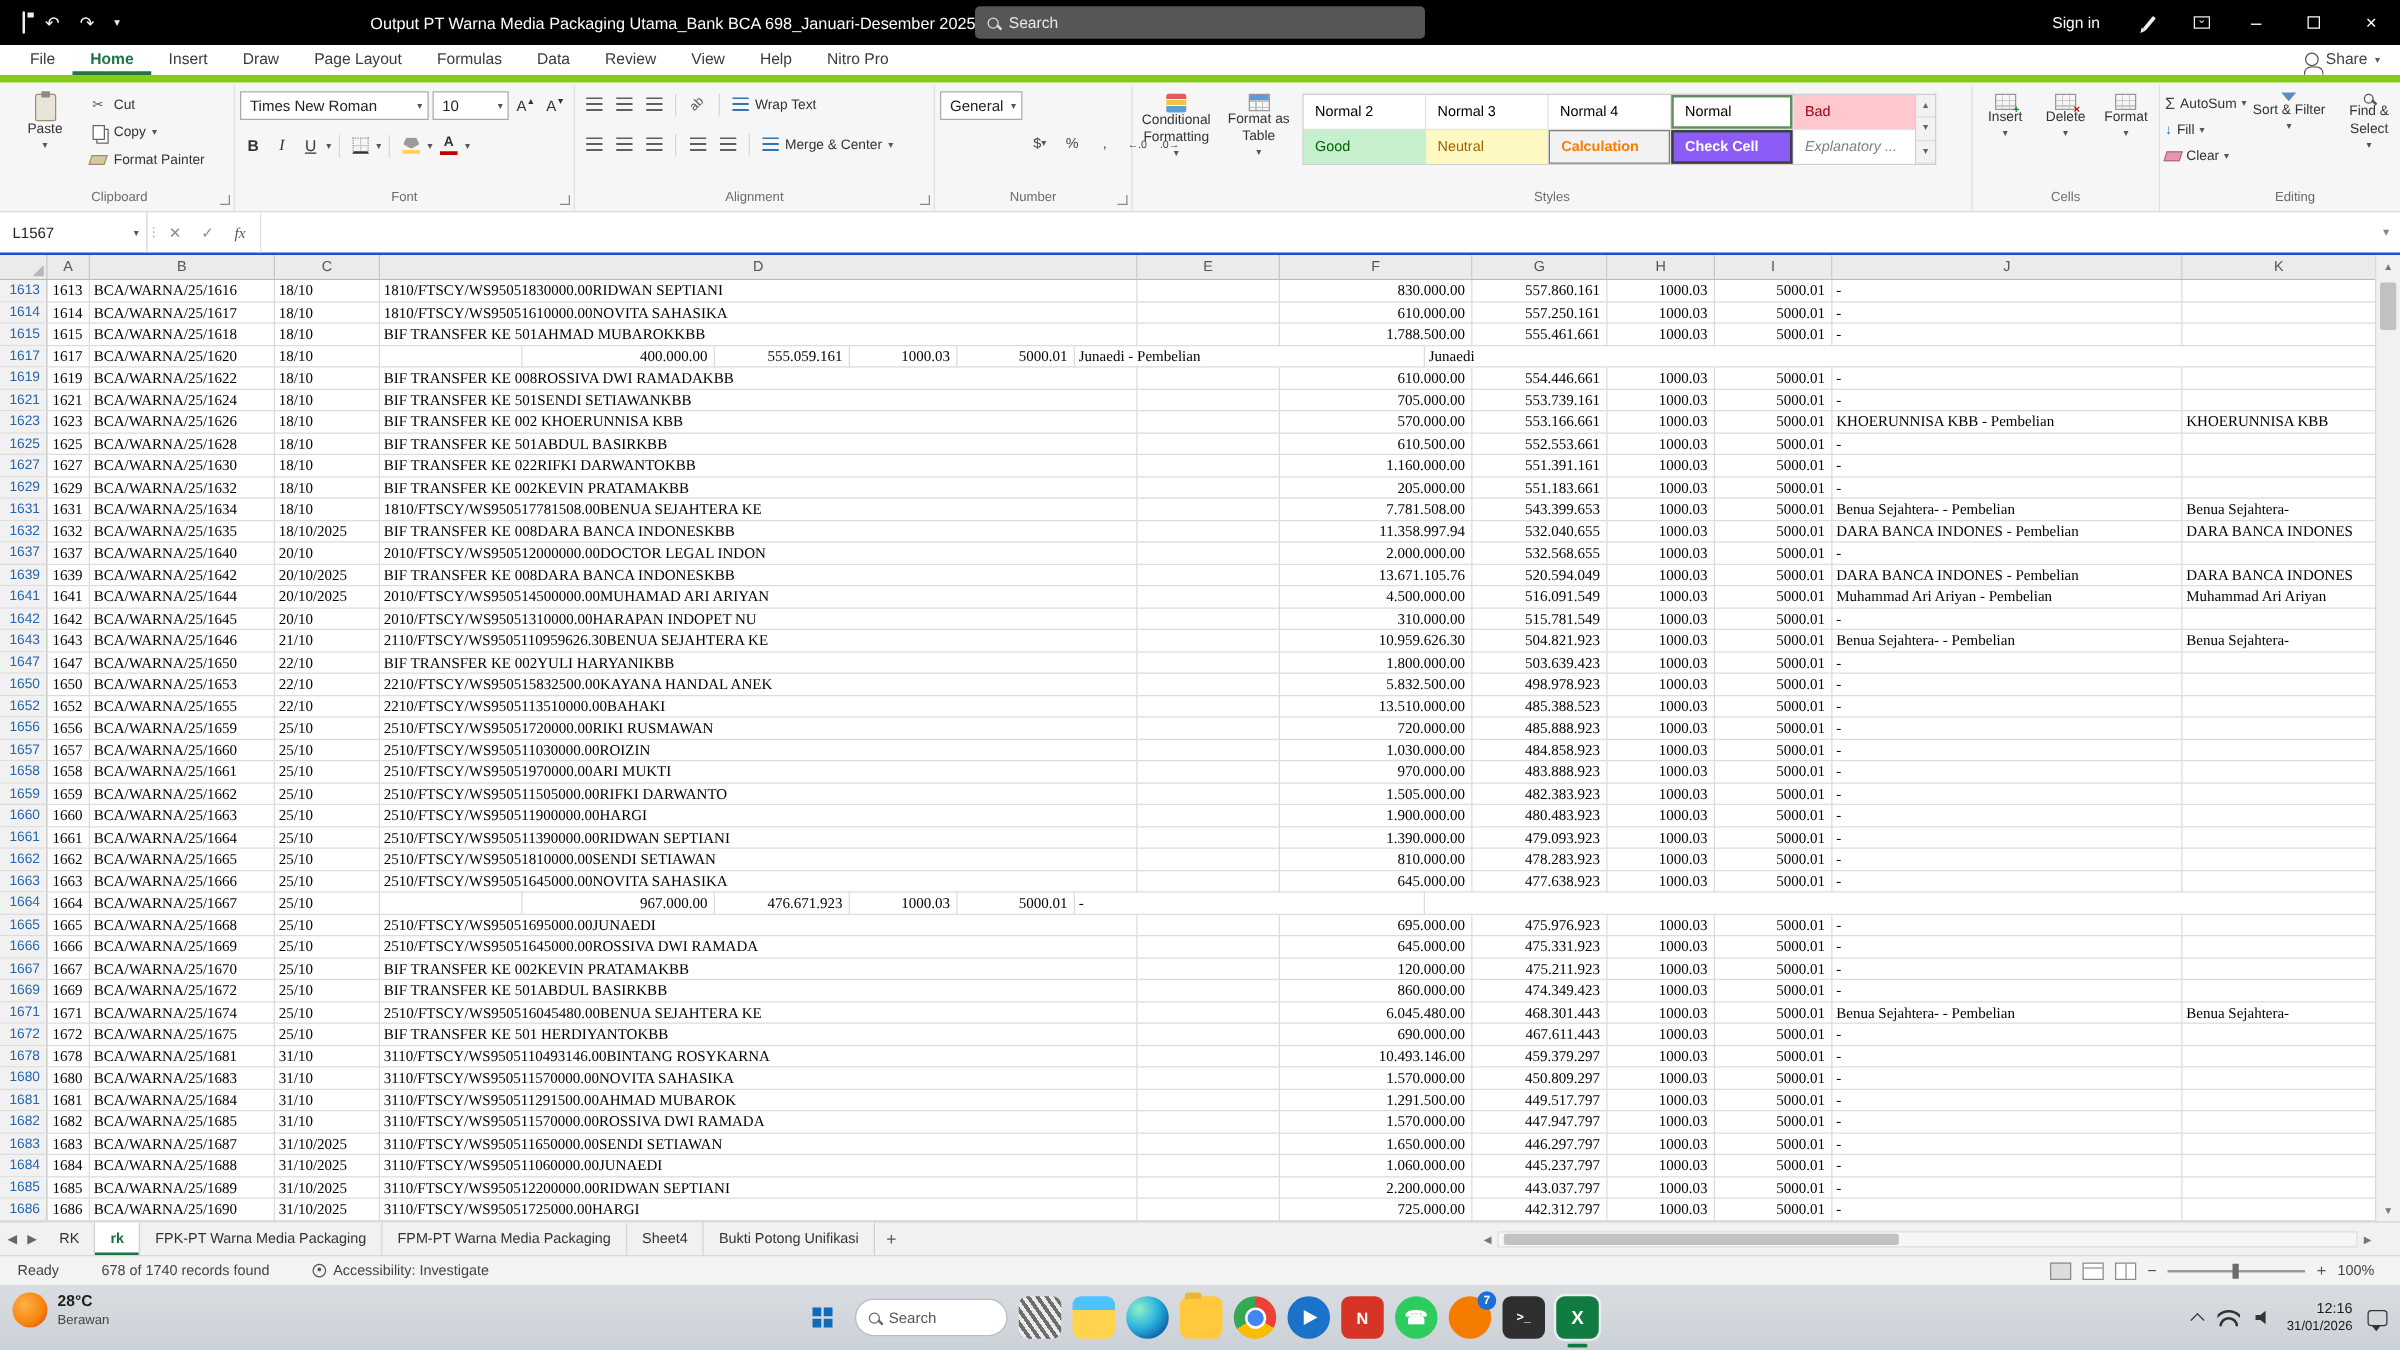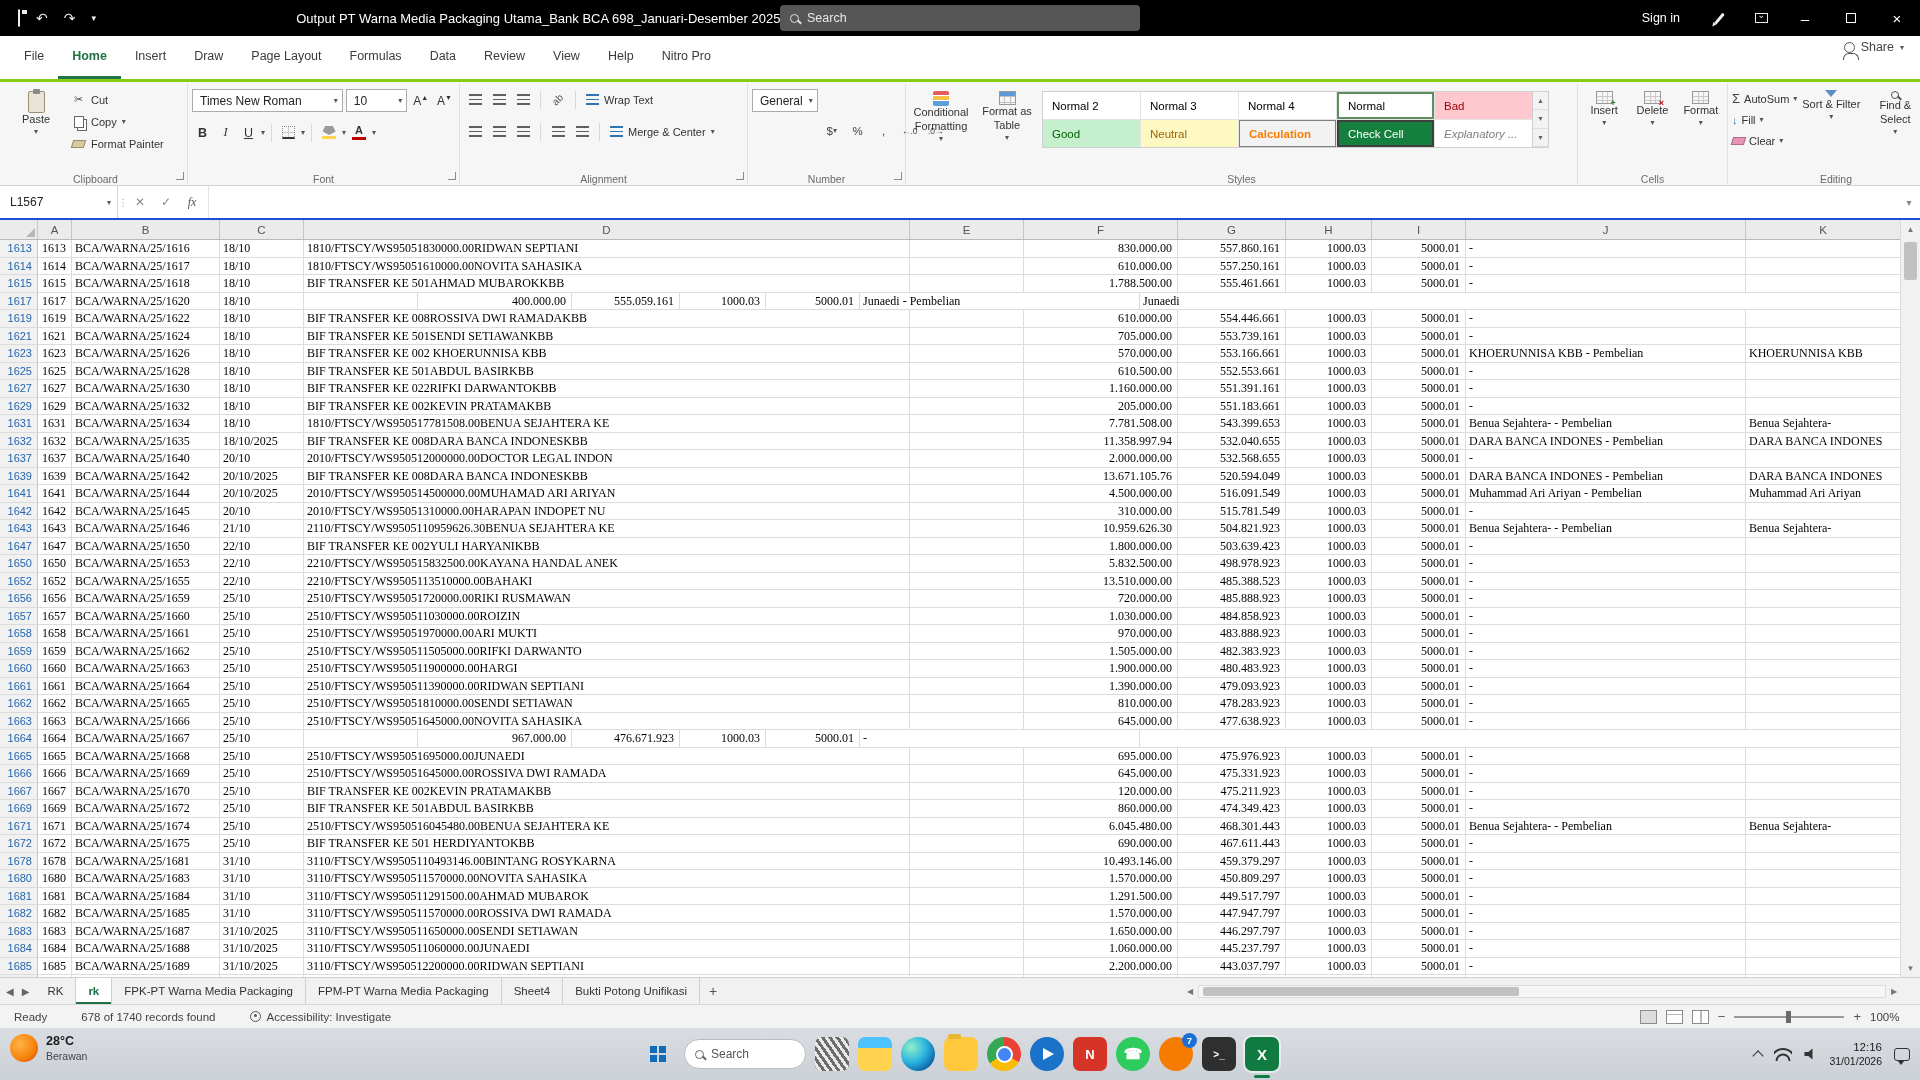--- a/index.html
+++ b/index.html
@@ -20,33 +20,33 @@
   .tb-signin{font-size:12.5px;padding:0 18px}
   .tb-ico{width:42px;height:36px;display:flex;align-items:center;justify-content:center;font-size:13px;color:#eee}
   .ipen{width:2.5px;height:13px;background:#eee;transform:rotate(40deg);border-radius:1px;position:relative}
   .ipen::after{content:"";position:absolute;bottom:-4px;left:-1px;border-left:2.5px solid transparent;border-right:2px solid transparent;border-top:4px solid #eee}
   .iribbon{width:13px;height:10px;border:1.3px solid #eee;position:relative}
   .iribbon::after{content:"⌄";position:absolute;left:2px;top:-4px;font-size:9px}
   .winbtn{width:46px;height:36px;display:flex;align-items:center;justify-content:center;font-size:15px;color:#fff}
   .imax{width:10px;height:10px;border:1.3px solid #fff}
 
   
-  .menubar{height:46px;background:#fff;display:flex;align-items:center;border-bottom:3px solid #84cc16;flex:0 0 auto;position:relative}
+  .menubar{height:30px;background:#fff;display:flex;align-items:center;border-bottom:6px solid #84cc16;flex:0 0 auto;position:relative}
   .mtabs{display:flex;padding-left:10px;height:100%;align-items:stretch}
   .mtab{padding:0 14px;font-size:12.5px;color:#3b3b3b;display:flex;align-items:center;border-bottom:3px solid transparent}
   .mtab.active{color:#217346;font-weight:bold;border-bottom:3px solid #217346}
   .mb-share{position:absolute;right:16px;top:4px;display:flex;align-items:center;gap:6px;font-size:12.5px;color:#444}
   .ishare{width:11px;height:11px;border:1.4px solid #555;border-radius:50%;position:relative}
   .ishare::after{content:"";position:absolute;left:-2px;top:10px;width:14px;height:6px;border:1.4px solid #555;border-bottom:none;border-radius:6px 6px 0 0}
 
   
   .ribbon{height:104px;background:#f6f6f6;display:flex;border-bottom:1px solid #d2d2d2;padding:2px 4px 0;flex:0 0 auto}
   .rgroup{display:flex;flex-direction:column;border-right:1px solid #e0e0e0;padding:2px 4px 0;position:relative;flex:0 0 auto}
   .rbody{flex:1;display:flex;align-items:flex-start;gap:4px}
-  .rlabel{height:17px;font-size:10.5px;color:#6b6b6b;display:flex;align-items:flex-end;justify-content:center;gap:6px}
+  .rlabel{height:17px;font-size:10.5px;color:#6b6b6b;display:flex;align-items:flex-start;justify-content:center;gap:6px}
   .launcher{width:8px;height:8px;border-right:1.2px solid #8a8a8a;border-bottom:1.2px solid #8a8a8a;position:absolute;right:3px;bottom:5px}
   .bigbtn{width:56px;display:flex;flex-direction:column;align-items:center;font-size:11px;color:#333;padding-top:5px;text-align:center;line-height:1.25}
   .bigbtn .dd{font-size:8px;color:#555}
   .smallcol{display:flex;flex-direction:column;justify-content:flex-start;padding-top:4px;gap:3px}
   .smallbtn{display:flex;align-items:center;gap:5px;font-size:11px;color:#333;height:19px;padding:0 3px;white-space:nowrap}
   .sicon{width:15px;display:inline-flex;justify-content:center;font-size:11px;color:#555}
   .dd{font-size:8px;color:#555}
   .iclip{width:17px;height:22px;background:#e8e4d8;border:1px solid #9a8f6e;border-radius:2px;position:relative}
   .iclip::before{content:"";position:absolute;top:-3px;left:4px;width:7px;height:5px;background:#8a8a8a;border-radius:1px}
   .icopy{width:10px;height:12px;border:1.2px solid #666;background:#fff;box-shadow:3px 3px 0 -1px #fff,3px 3px 0 0 #666}
@@ -80,21 +80,21 @@
   .ifat{width:17px;height:14px;border:1px solid #999;background:linear-gradient(#5b9bd5 0 4px,rgba(0,0,0,0) 4px),repeating-linear-gradient(to right,rgba(0,0,0,0) 0 4.3px,#c0c0c0 4.3px 5.3px),repeating-linear-gradient(to bottom,rgba(0,0,0,0) 0 4.3px,#c0c0c0 4.3px 5.3px)}
   .gallery-wrap{display:flex;align-items:flex-start;margin-top:5px}
   .gallery{display:grid;grid-template-columns:repeat(5,97px);grid-auto-rows:27px;gap:1px;background:#e3e3e3;border:1px solid #cfcfcf}
   .chip{background:#fff;font-size:11.5px;display:flex;align-items:center;padding-left:9px;white-space:nowrap;overflow:hidden}
   .k-plain{color:#000}
   .k-selected{color:#000;border:2px solid #5f8f5f}
   .k-bad{background:#ffc7ce;color:#9c0006}
   .k-good{background:#c6efce;color:#006100}
   .k-neutral{background:#fef9c3;color:#9c6500}
   .k-calculation{background:#f2f2f2;color:#fa7d00;font-weight:bold;border:1px solid #7f7f7f}
-  .k-check{background:#15803d;color:#fff;font-weight:normal;border:2px solid #3f3f3f}
+  .k-check{background:#8b5cf6;color:#fff;font-weight:bold;border:2px solid #3f3f3f}
   .k-explanatory{color:#7f7f7f;font-style:italic}
   .galscroll{width:16px;height:57px;border:1px solid #cfcfcf;border-left:none;display:flex;flex-direction:column;background:#f2f2f2}
   .galscroll span{flex:1;display:flex;align-items:center;justify-content:center;font-size:7px;color:#666;border-bottom:1px solid #ddd}
   .icel{width:17px;height:13px;border:1px solid #999;background:repeating-linear-gradient(to right,rgba(0,0,0,0) 0 4.6px,#c9c9c9 4.6px 5.6px),repeating-linear-gradient(to bottom,rgba(0,0,0,0) 0 3.6px,#c9c9c9 3.6px 4.6px);position:relative}
   .icel .mark{position:absolute;right:-4px;bottom:-5px;font-size:9px;font-weight:bold;line-height:1}
   .mark.g{color:#1e7e34}.mark.r{color:#c00000}
   .edcol{display:flex;flex-direction:column;gap:2px;padding-top:3px}
   .edrow{display:flex;align-items:center;gap:4px;font-size:11px;color:#333;height:19px;white-space:nowrap}
   .sigma{font-size:13px;color:#444}
   .ifun{width:0;height:0;border-left:6px solid transparent;border-right:6px solid transparent;border-top:7px solid #5a8fc0;position:relative;top:-1px}

